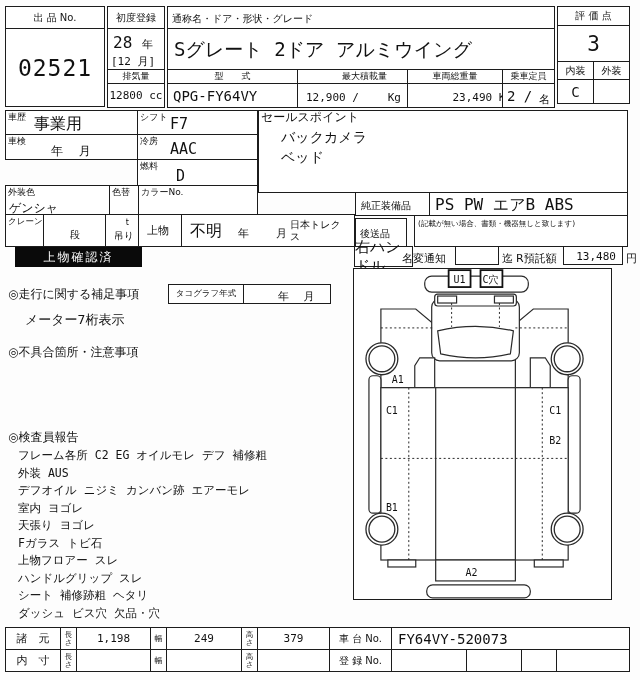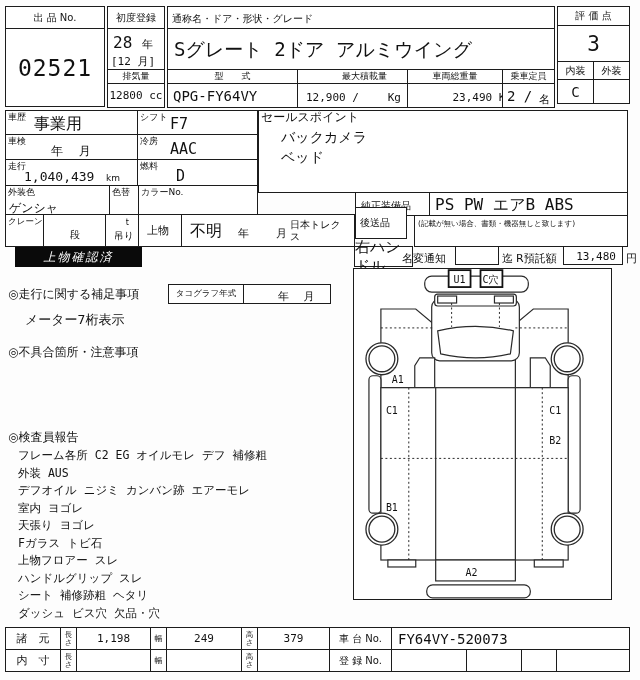--- a/index.html
+++ b/index.html
@@ -4,21 +4,21 @@
 <style>
   html,body{margin:0;padding:0;}
   body{width:640px;height:680px;background:#fdfdfd;font-family:"DejaVu Sans",sans-serif;color:#111;}
   #sheet{position:relative;width:640px;height:680px;overflow:hidden;}
   .box{position:absolute;box-sizing:border-box;border:1px solid #1c1c1c;background:#fff;}
   .nob{position:absolute;box-sizing:border-box;background:transparent;}
   .hc{display:flex;align-items:center;justify-content:center;}
   .corner{position:absolute;top:1px;left:2px;font-size:9px;line-height:10px;}
   .val{font-family:"DejaVu Sans Mono","DejaVu Sans",monospace;}
   .vwrap{word-break:break-all;line-height:8px;font-size:7.5px;text-align:center;}
-  .badge{background:#0a0a0a;color:#fff;font-style:italic;}
+  .badge{background:#0a0a0a;color:#fff;}
   svg text{font-family:"DejaVu Sans Mono","DejaVu Sans",monospace;fill:#111;}
 </style>
 </head>
 <body>
 
 <div id="sheet">
 
   <div class="box hc" style="left:5px;top:6px;width:100px;height:23px;font-size:10px">出 品 No.</div>
   <div class="box hc val" style="left:5px;top:28px;width:100px;height:79px;font-size:23px;letter-spacing:1px">02521</div>
 
@@ -79,25 +79,20 @@
 
   <div class="box" style="left:5px;top:134px;width:133px;height:26px">
     <span class="corner">車検</span>
     <span class="nob" style="left:45px;top:8px;font-size:12px">年　 月</span>
   </div>
   <div class="box" style="left:137px;top:134px;width:121px;height:26px">
     <span class="corner">冷房</span>
     <span class="nob val" style="left:32px;top:5px;font-size:15px">AAC</span>
   </div>
 
-  <div class="box" style="left:5px;top:159px;width:133px;height:27px">
-    <span class="corner">走行</span>
-    <span class="nob val" style="left:18px;top:9px;font-size:13px">1,040,439</span>
-    <span class="nob" style="left:100px;top:13px;font-size:9px">km</span>
-  </div>
   <div class="box" style="left:137px;top:159px;width:121px;height:27px">
     <span class="corner">燃料</span>
     <span class="nob val" style="left:38px;top:7px;font-size:15px">D</span>
   </div>
 
   <div class="box" style="left:5px;top:185px;width:105px;height:30px">
     <span class="corner">外装色</span>
     <span class="nob val" style="left:3px;top:14px;font-size:12px">ゲンシャ</span>
   </div>
   <div class="box" style="left:109px;top:185px;width:30px;height:30px">
@@ -133,21 +128,21 @@
     <div class="nob val" style="left:22px;top:36px;font-size:14px;line-height:20px">ベッド</div>
   </div>
 
   <div class="box" style="left:355px;top:192px;width:75px;height:24px">
     <span class="nob" style="left:5px;top:6px;font-size:10px">純正装備品</span>
   </div>
   <div class="box val" style="left:429px;top:192px;width:199px;height:24px">
     <span class="nob" style="left:5px;top:2px;font-size:16px;white-space:nowrap">PS PW エアB ABS</span>
   </div>
 
-  <div class="box" style="left:355px;top:207px;width:52px;height:32px">
+  <div class="box" style="left:355px;top:218px;width:52px;height:32px">
     <span class="nob" style="left:4px;top:8px;font-size:10px">後送品</span>
   </div>
   <div class="box" style="left:414px;top:215px;width:214px;height:32px">
     <span class="nob" style="left:3px;top:3px;font-size:7.5px">(記載が無い場合、書類・機器無しと致します)</span>
   </div>
 
   <div class="nob badge hc" style="left:15px;top:247px;width:127px;height:20px;font-size:12px;letter-spacing:2px">上物確認済</div>
 
   <div class="box hc" style="left:354px;top:246px;width:59px;height:21px;font-size:15px">右ハンドル</div>
   <span class="nob" style="left:402px;top:251px;font-size:11px">名変通知</span>

